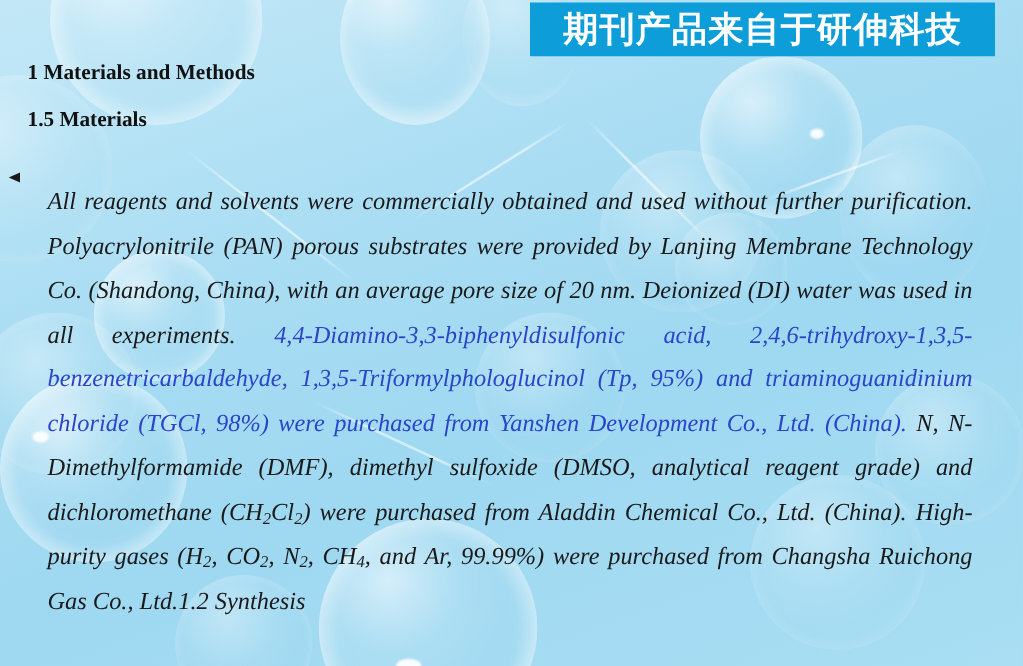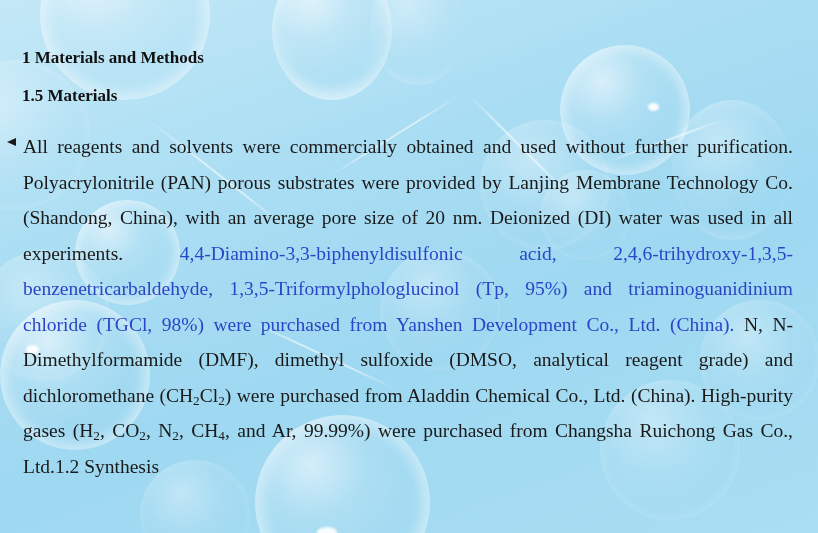--- a/index.html
+++ b/index.html
@@ -105,22 +105,23 @@
     top: 128px;
     width: 772px;
     font-size: 19.5px;
     line-height: 35.5px;
     color: #1a1a1a;
     text-align: justify;
     text-justify: inter-word;
     text-align-last: left;
   }
   #body-block p {
-    margin: 1px;
+    margin: 16px;
     text-indent: 0;
+    font-style: italic;
   }
   .blue { color: #2b45c8; }
   .bullet-marker {
     position: absolute;
     left: 7px;
     top: 138px;
     width: 0;
     height: 0;
     border-left: 9px solid #1a1a1a;
     border-top: 4px solid transparent;
@@ -164,20 +165,23 @@
     </div>
     <div class="bubble" style="left:255px; top:415px; width:175px; height:175px;">
       <div class="spec" style="left:62px; top:112px; width:20px; height:11px;"></div>
     </div>
     <div class="bubble soft" style="left:140px; top:460px; width:110px; height:110px;"></div>
     <div class="bubble soft" style="left:600px; top:380px; width:140px; height:140px;"></div>
     <div class="bubble soft" style="left:700px; top:300px; width:120px; height:120px;"></div>
     <div class="bubble soft" style="left:380px; top:250px; width:120px; height:120px;"></div>
   </div>
 
+  <div id="banner">
+    <span class="banner-text">期刊产品来自于研伸科技</span>
+  </div>
 
   <div id="content">
 
     <div class="heading" id="heading-1">1 Materials and Methods</div>
 
     <div class="heading" id="heading-2">1.5 Materials</div>
 
     <div class="bullet-marker"></div>
 
     <div id="body-block">

